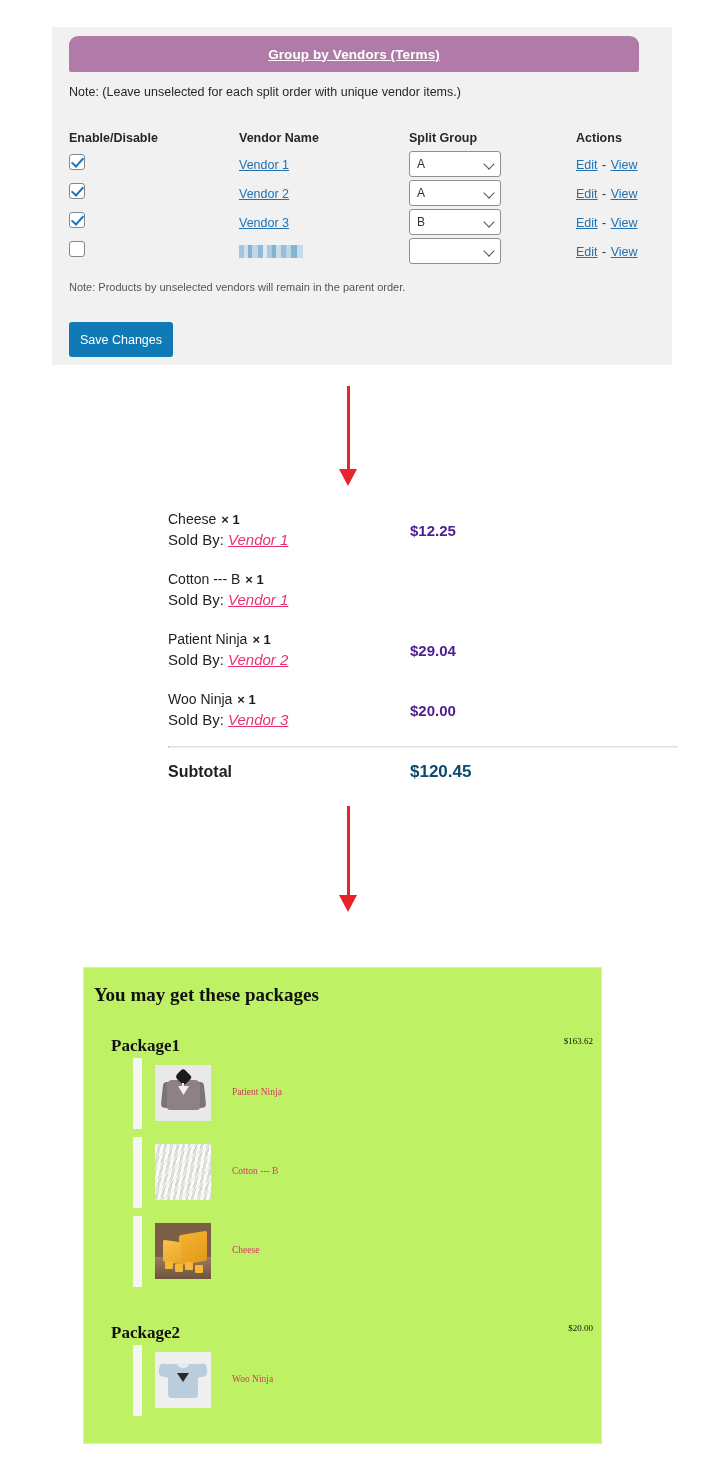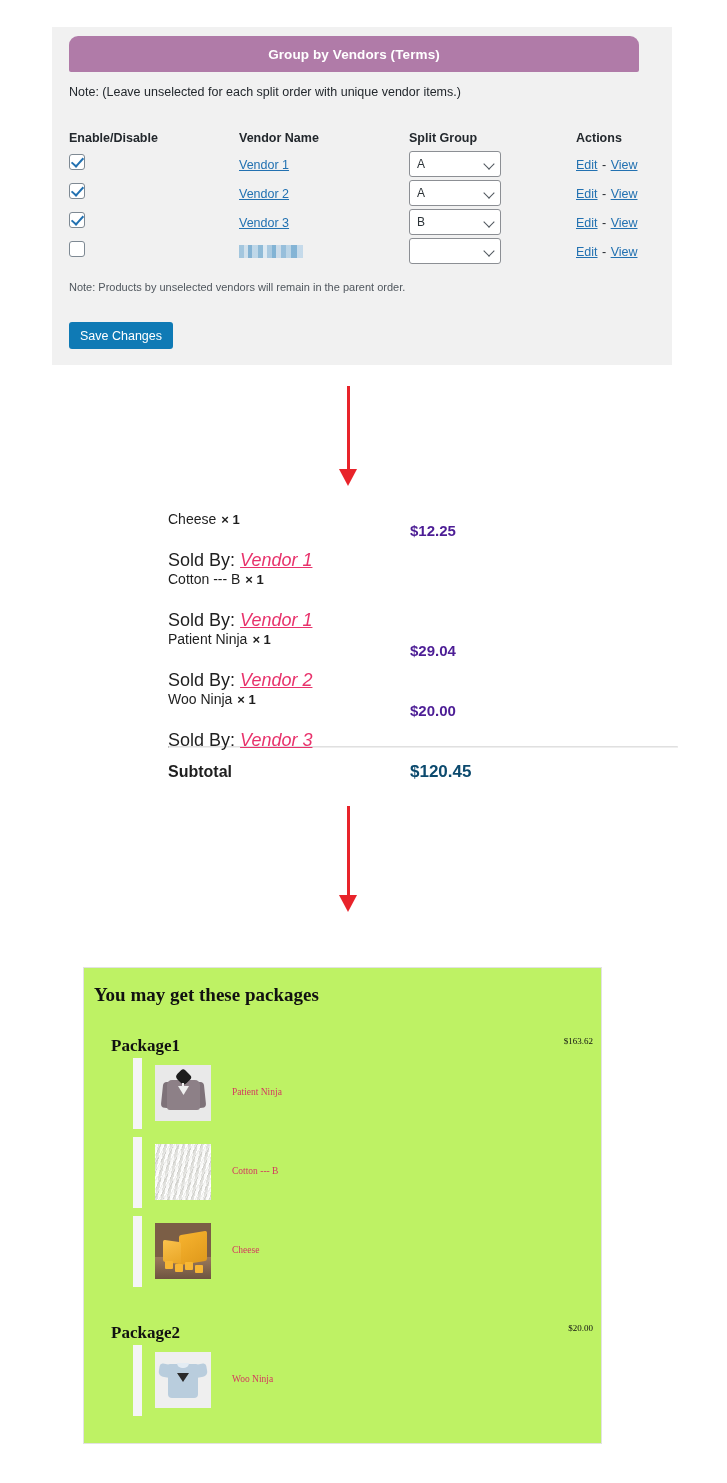--- a/index.html
+++ b/index.html
@@ -35,20 +35,21 @@
     height: 36px;
     background: #b07ba8;
     border-radius: 9px 9px 2px 2px;
     color: #ffffff;
     font-size: 13.5px;
     font-weight: bold;
     display: flex;
     align-items: center;
     justify-content: center;
     letter-spacing: .1px;
+    text-decoration: underline;
   }
   .panel-note {
     position: absolute;
     left: 17px;
     top: 58px;
     font-size: 12.5px;
     color: #23282d;
   }
   .vendor-table {
     position: absolute;
@@ -156,21 +157,21 @@
     position: absolute;
     left: 17px;
     top: 254px;
     font-size: 11px;
     color: #50575e;
   }
   .save-btn {
     position: absolute;
     left: 17px;
     top: 295px;
-    height: 27px;
+    height: 35px;
     padding: 0 11px;
     background: #0f7ab5;
     color: #ffffff;
     border: none;
     border-radius: 3px;
     font-size: 12.5px;
     font-family: "Liberation Sans", sans-serif;
     cursor: pointer;
   }
 
@@ -221,24 +222,23 @@
     color: #1e1e1e;
     line-height: 20px;
     white-space: nowrap;
   }
   .oi-qty {
     font-weight: bold;
     font-size: 13px;
     margin-left: 5px;
   }
   .oi-sold {
-    font-size: 18px;
+    font-size: 15px;
     color: #1e1e1e;
     line-height: 20px;
-    margin-top: 20px;
   }
   .oi-vendor {
     color: #e8336c;
     font-style: italic;
     text-decoration: underline;
     cursor: pointer;
   }
   .oi-price {
     font-size: 15px;
     font-weight: bold;

